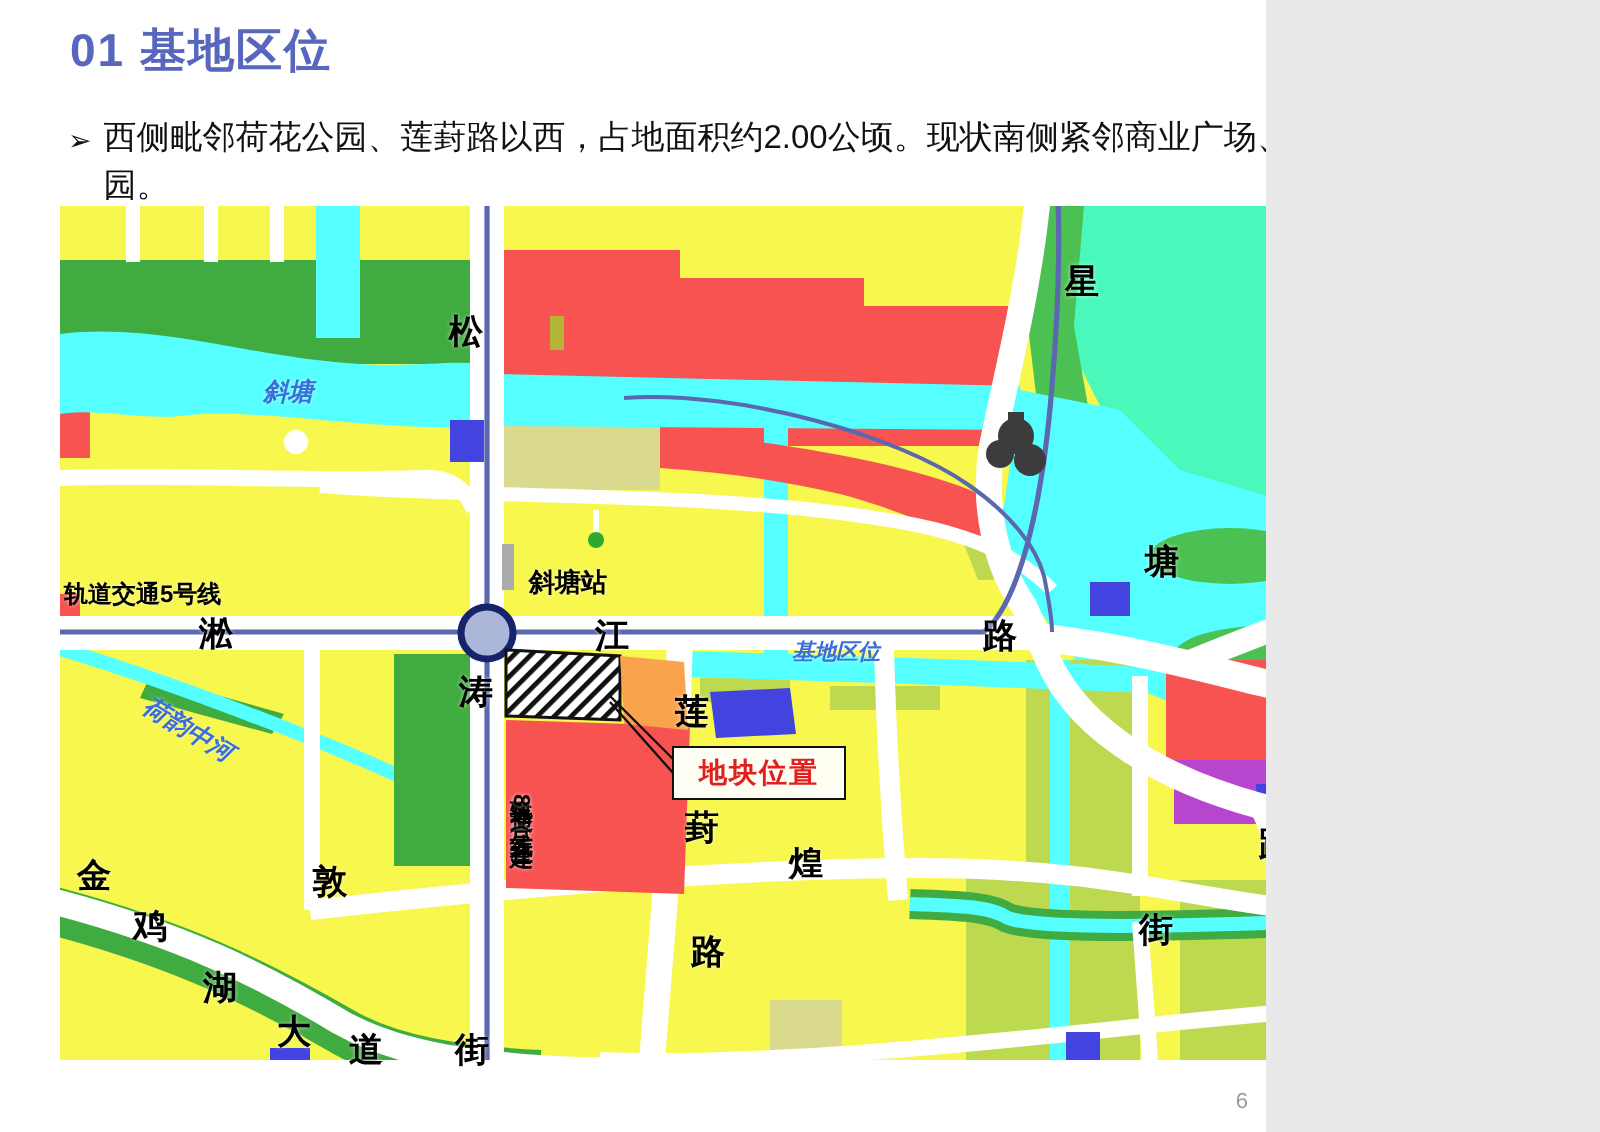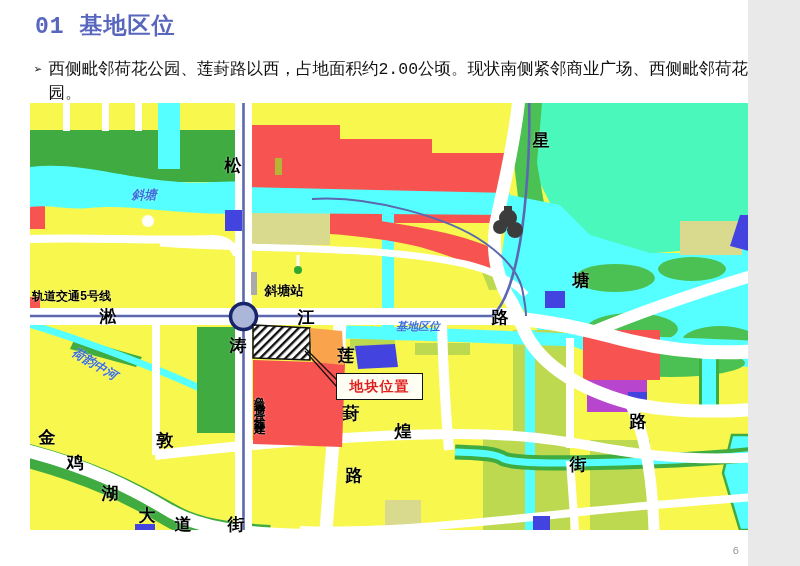--- a/index.html
+++ b/index.html
@@ -1,17 +1,17 @@
 <!DOCTYPE html>
 <html><head>
 <meta charset="utf-8">
 <style>
   html,body{margin:0;padding:0;background:#e9e9e9;}
-  .slide{position:relative;width:748px;height:566px;background:#ffffff;overflow:hidden;
-         font-family:Liberation Mono, monospace;}
+  .slide{position:relative;width:633px;height:566px;background:#ffffff;overflow:hidden;
+         font-family:Liberation Sans, sans-serif;}
   .title{position:absolute;left:35px;top:10px;font-size:23px;font-weight:bold;color:#5866BE;letter-spacing:1px;}
   .bullet{position:absolute;left:34px;top:58px;width:742px;display:flex;gap:6px;
           font-size:16.5px;line-height:1.45;color:#111;font-weight:500;}
   .bullet .marker{flex:0 0 auto;font-size:14px;padding-top:2px;color:#111;}
   .map{position:absolute;left:30px;top:103px;width:748px;height:427px;}
   .map svg{position:absolute;left:0;top:0;}
   .lbl{position:absolute;transform:translate(-50%,-50%);white-space:nowrap;color:#000;
        font-weight:bold;font-size:17px;line-height:1;text-shadow:0 0 2px rgba(255,255,255,.6);}
   .lbl-sm{font-size:12px;}
   .lbl-st{font-size:13px;}

